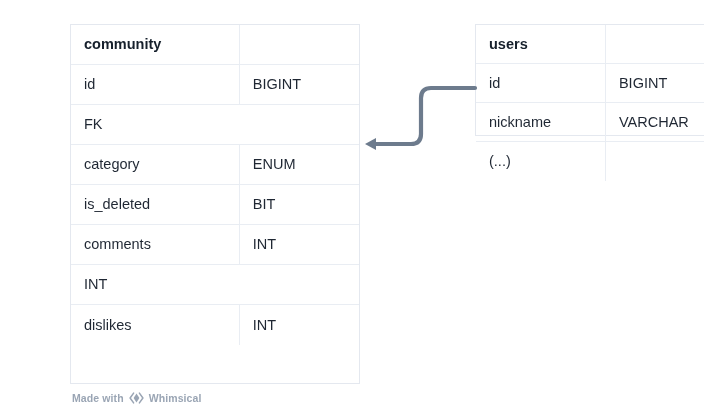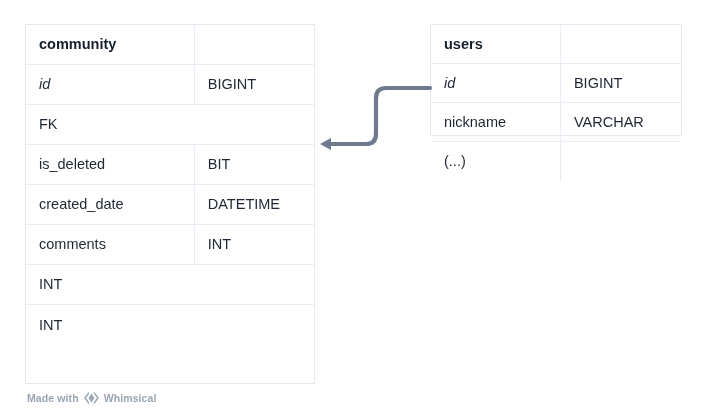--- a/index.html
+++ b/index.html
@@ -12,20 +12,21 @@
     height: 420px;
     position: relative;
     overflow: hidden;
     font-family: "Liberation Sans", sans-serif;
     -webkit-font-smoothing: antialiased;
   }
 
   #canvas {
     position: absolute;
     inset: 0;
+    margin-left: 45px;
   }
 
   
   .entity {
     position: absolute;
     box-sizing: border-box;
     border: 1px solid #e4e8ef;
     background: #ffffff;
     border-collapse: collapse;
   }
@@ -50,21 +51,20 @@
     white-space: nowrap;
   }
   .cell.name {
     border-right: 1px solid #e9edf3;
   }
   .row.header .cell {
     font-weight: bold;
     color: #16202c;
   }
   .cell.key {
-    font-style: italic;
   }
 
   
   #entity-community {
     left: 25px;
     top: 24px;
     width: 290px;
     height: 360px;
   }
   #entity-community .cell.name { width: 170px; }
@@ -123,35 +123,36 @@
     </div>
 
     <div class="row">
       <div class="cell name key">id</div>
       <div class="cell type">BIGINT</div>
     </div>
     <div class="row">
       <div class="cell type">FK</div>
     </div>
     <div class="row">
+      <div class="cell name">category</div>
+      <div class="cell type">ENUM</div>
+    </div>
+    <div class="row">
       <div class="cell name">is_deleted</div>
       <div class="cell type">BIT</div>
-    </div>
-    <div class="row">
-      <div class="cell name">created_date</div>
-      <div class="cell type">DATETIME</div>
     </div>
     <div class="row">
       <div class="cell name">comments</div>
       <div class="cell type">INT</div>
     </div>
     <div class="row">
       <div class="cell type">INT</div>
     </div>
     <div class="row">
+      <div class="cell name">dislikes</div>
       <div class="cell type">INT</div>
     </div>
   </div>
 
   <div class="entity" id="entity-users">
     <div class="row header">
       <div class="cell name">users</div>
       <div class="cell type"></div>
     </div>
 

